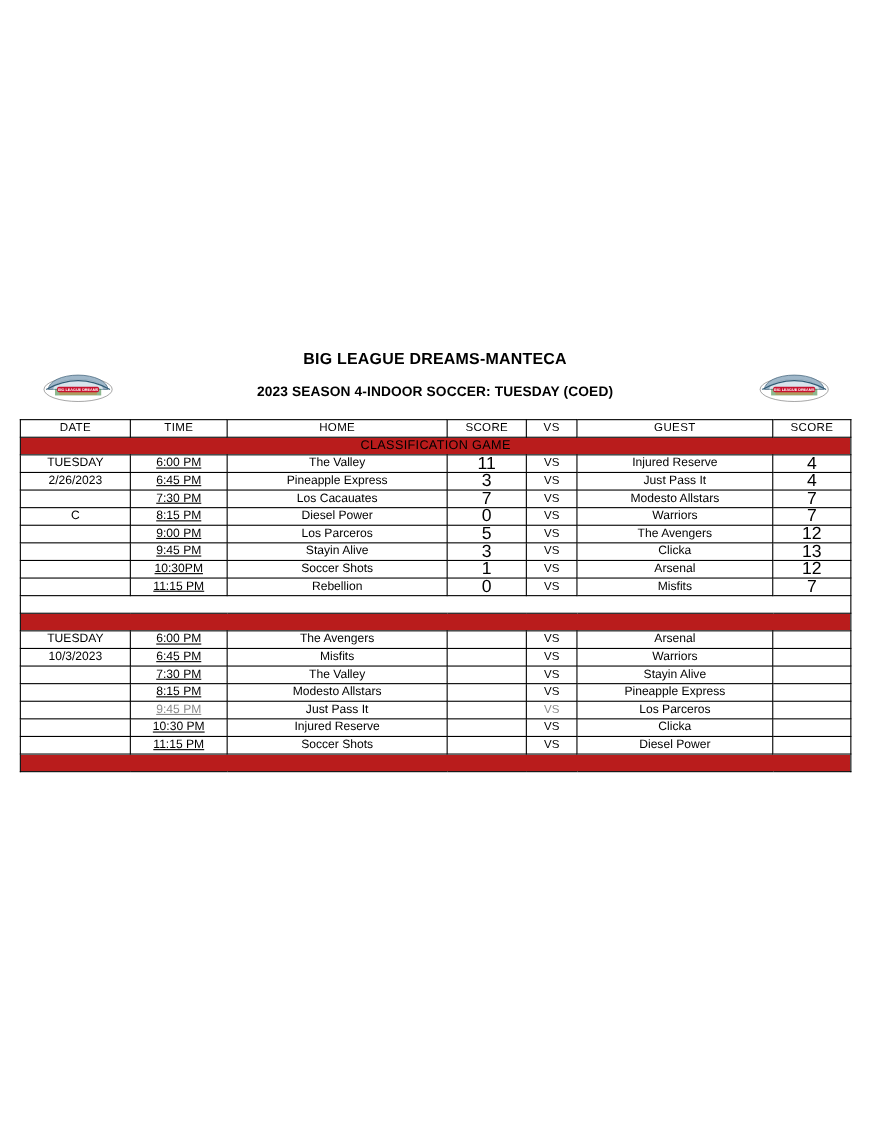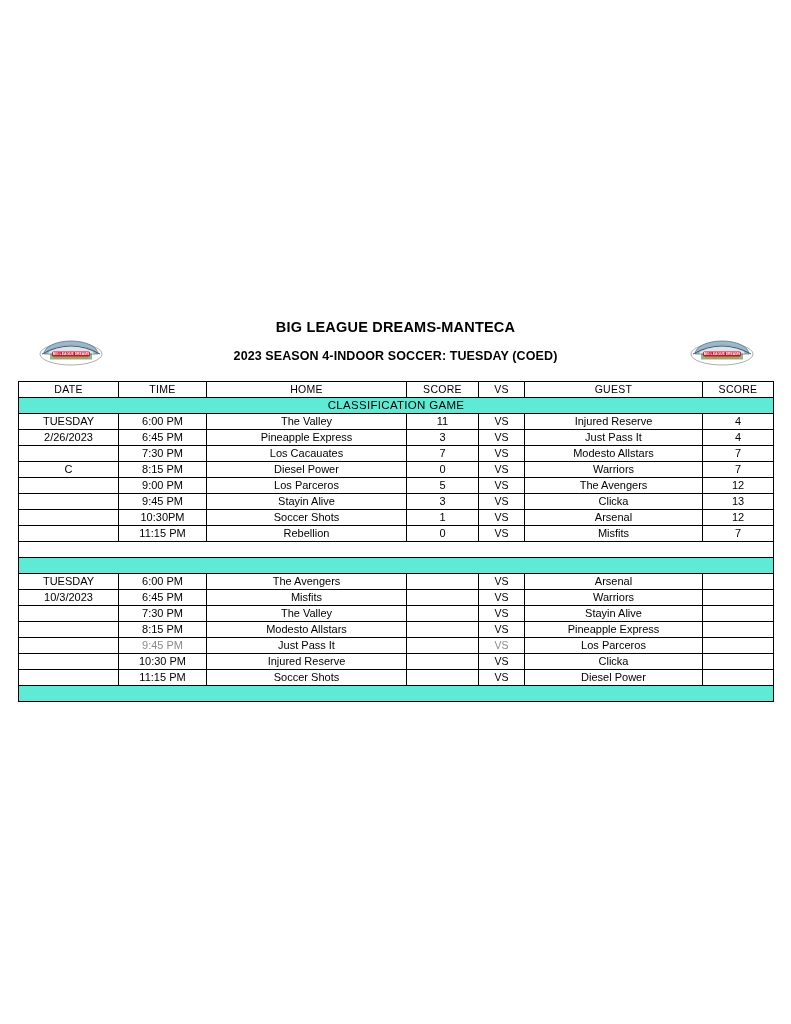--- a/index.html
+++ b/index.html
@@ -80,21 +80,21 @@
     font-weight: normal;
     overflow: hidden;
     white-space: nowrap;
   }
   .colhdr td {
     font-size: 10.5px;
     font-weight: normal;
     letter-spacing: 0.3px;
   }
   .bandrow td {
-    background: #5eead4;
+    background: #b91c1c;
     height: 15px;
   }
   .band-label {
     font-weight: bold;
     font-size: 11.5px;
     letter-spacing: 0.3px;
   }
   .spacer td {
     border-left: 1px solid #000;
     border-right: 1px solid #000;
@@ -103,29 +103,30 @@
     height: 7px;
     background: #ffffff;
   }
   td.team {
     font-weight: bold;
     font-size: 11px;
   }
   td.time {
     font-weight: bold;
     font-size: 11px;
+    text-decoration: underline;
   }
   td.vs {
     font-size: 10.5px;
   }
   td.date {
     font-size: 11px;
   }
   td.score {
-    font-size: 11px;
+    font-size: 16px;
   }
   .dimtext { color: #8a8a8a; }
 
   
   col.c-date  { width: 100px; }
   col.c-time  { width: 88px; }
   col.c-home  { width: 200px; }
   col.c-score { width: 72px; }
   col.c-vs    { width: 46px; }
   col.c-guest { width: 178px; }

